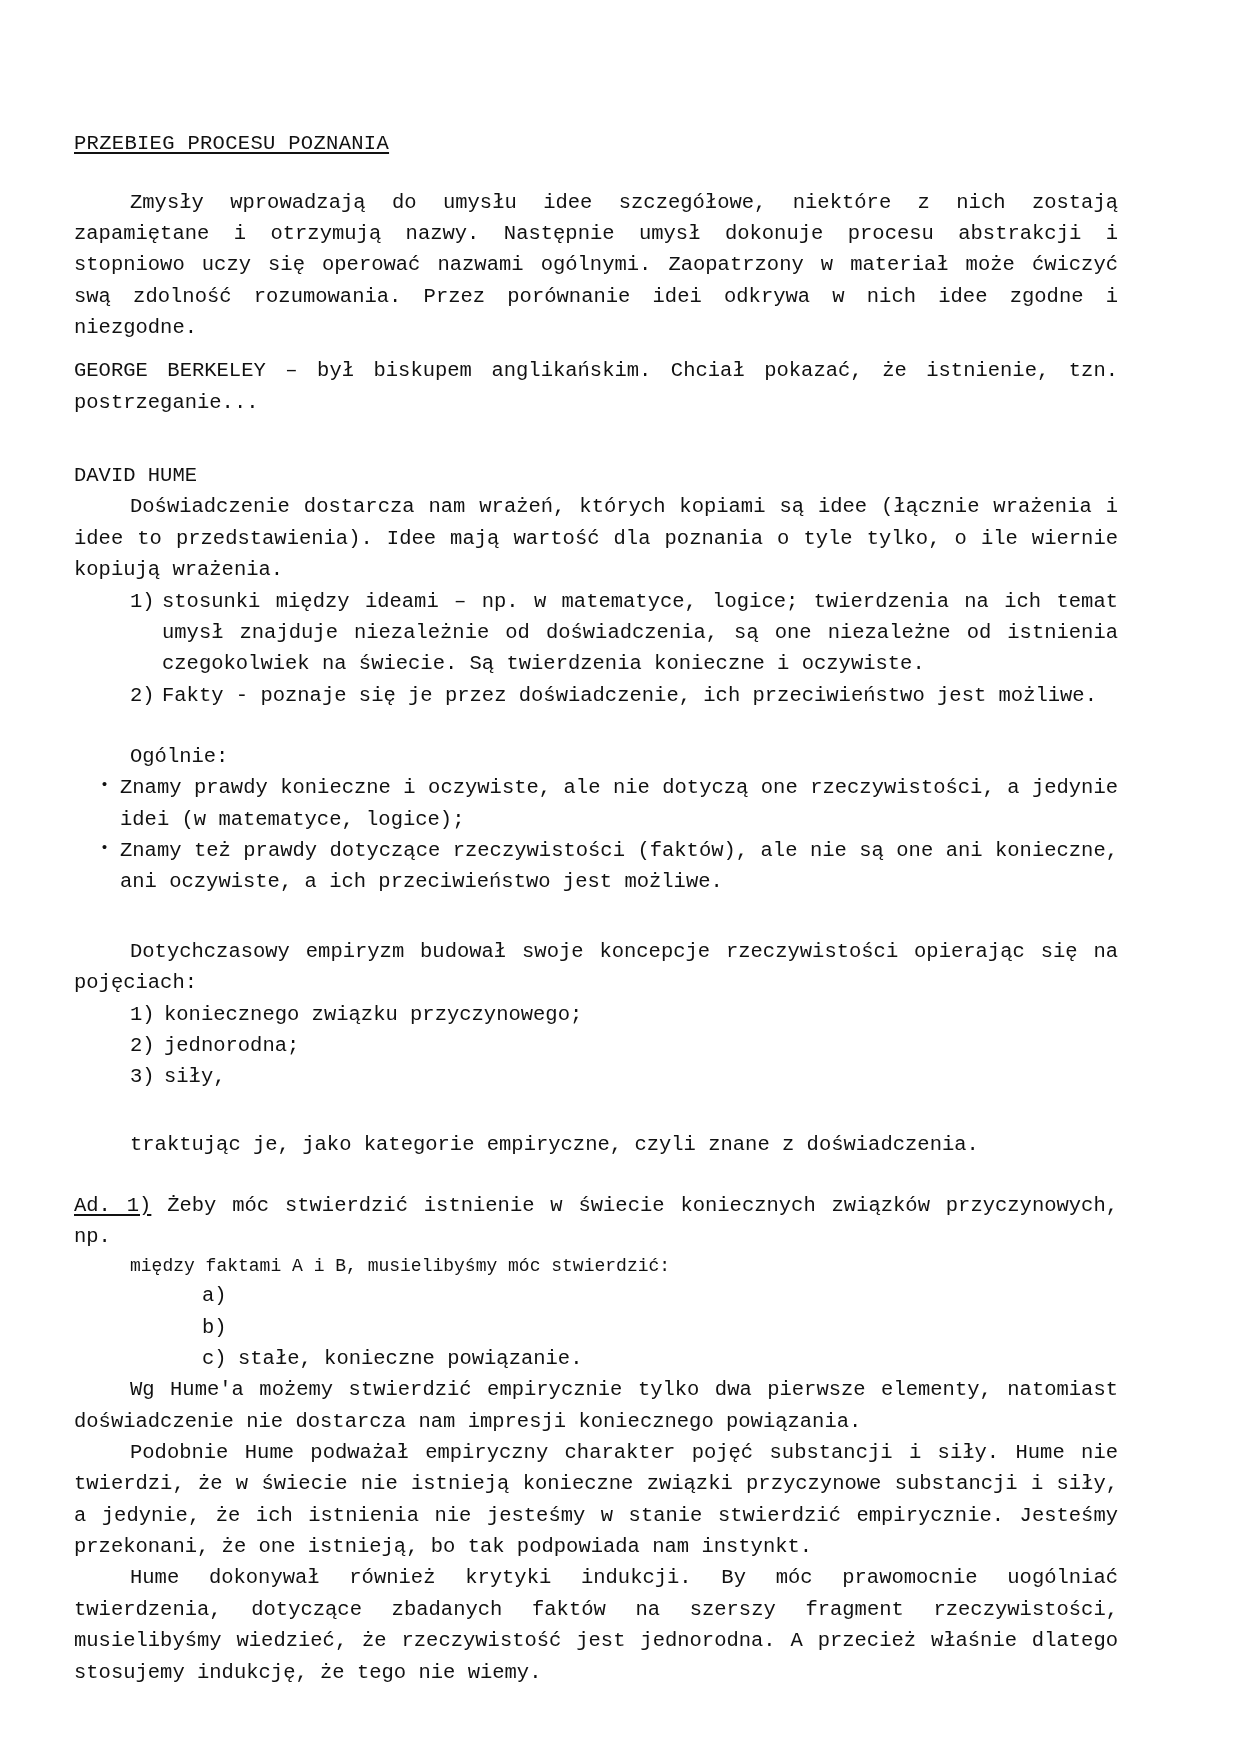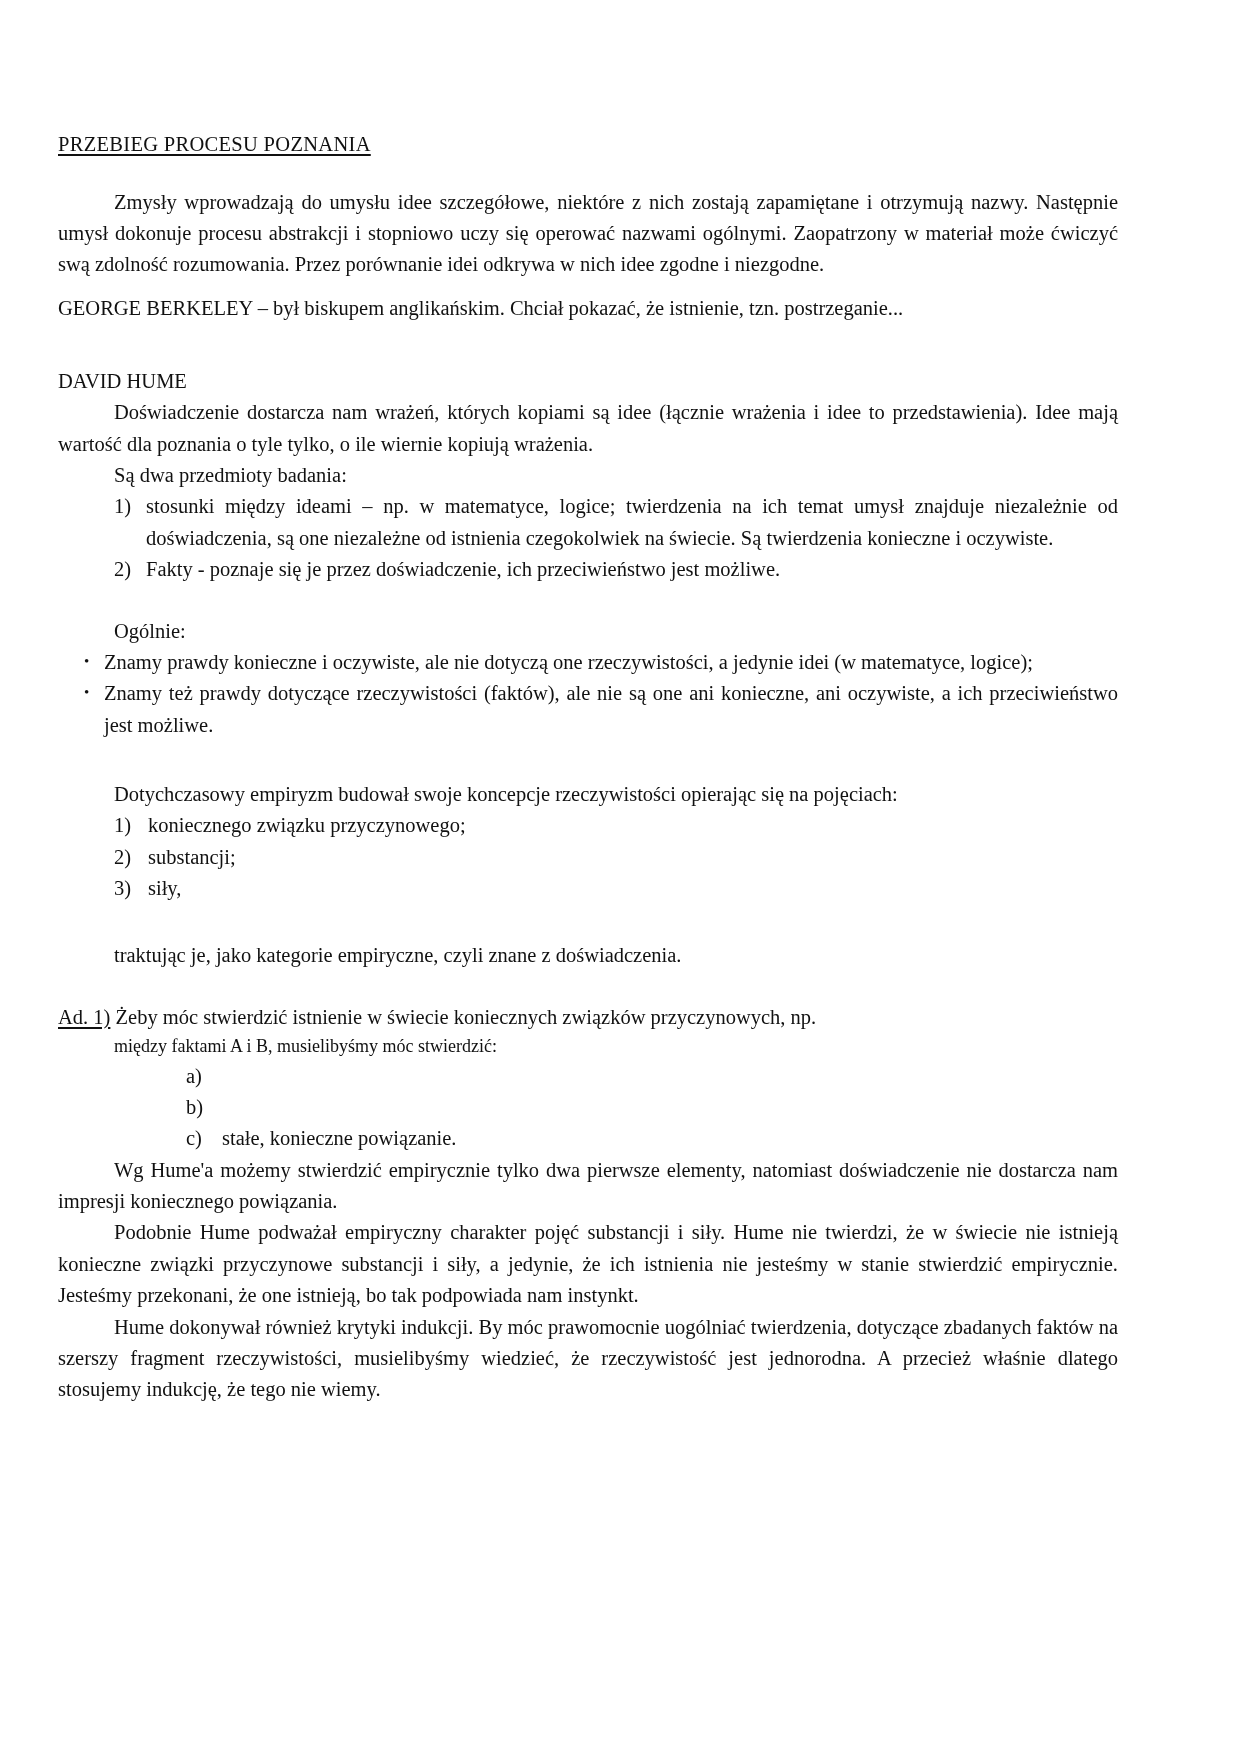--- a/index.html
+++ b/index.html
@@ -13,22 +13,23 @@
     height: 1754px;
     font-family: "Liberation Serif", "DejaVu Serif", serif;
     color: #111111;
     position: relative;
     overflow: hidden;
   }
   .page {
     box-sizing: border-box;
     width: 1240px;
     height: 1481px;
-    padding: 132px 122px 0 58px;
+    padding: 132px 122px 0 74px;
     position: relative;
+    font-family: Liberation Mono, monospace;
   }
   .doc-title {
     font-size: 20.5px;
     letter-spacing: 0.3px;
     text-decoration: underline;
     text-underline-offset: 3px;
     margin: 0 0 30px 0;
     font-weight: normal;
     line-height: 1.2;
   }
@@ -175,21 +176,20 @@
   <p class="para">Zmysły wprowadzają do umysłu idee szczegółowe, niektóre z nich zostają zapamiętane i otrzymują nazwy. Następnie umysł dokonuje procesu abstrakcji i stopniowo uczy się operować nazwami ogólnymi. Zaopatrzony w materiał może ćwiczyć swą zdolność rozumowania. Przez porównanie idei odkrywa w nich idee zgodne i niezgodne.</p>
 
   <p class="para-noindent">GEORGE BERKELEY – był biskupem anglikańskim. Chciał pokazać, że istnienie, tzn. postrzeganie...</p>
 
   <div class="spacer-sm"></div>
 
   <p class="para-noindent-tight">DAVID HUME</p>
 
   <p class="para-tight">Doświadczenie dostarcza nam wrażeń, których kopiami są idee (łącznie wrażenia i idee to przedstawienia). Idee mają wartość dla poznania o tyle tylko, o ile wiernie kopiują wrażenia.</p>
 
-  <p class="para-tight">Są dwa przedmioty badania:</p>
 
   <ul class="numlist-tab">
     <li>
       <span class="marker">1)</span>
       <span class="content">stosunki między ideami – np. w matematyce, logice; twierdzenia na ich temat umysł znajduje niezależnie od doświadczenia, są one niezależne od istnienia czegokolwiek na świecie. Są twierdzenia konieczne i oczywiste.</span>
     </li>
     <li>
       <span class="marker">2)</span>
       <span class="content">Fakty  - poznaje się je przez doświadczenie, ich przeciwieństwo jest możliwe.</span>
     </li>
@@ -214,21 +214,21 @@
 
   <p class="para-tight">Dotychczasowy empiryzm budował swoje koncepcje rzeczywistości opierając się na pojęciach:</p>
 
   <ul class="numlist-simple">
     <li>
       <span class="marker">1)</span>
       <span class="content">koniecznego związku przyczynowego;</span>
     </li>
     <li>
       <span class="marker">2)</span>
-      <span class="content">substancji;</span>
+      <span class="content">jednorodna;</span>
     </li>
     <li>
       <span class="marker">3)</span>
       <span class="content">siły,</span>
     </li>
   </ul>
 
   <p class="para-noindent-tight" style="padding-left:56px;margin-top:36px;">traktując je, jako kategorie empiryczne, czyli znane z doświadczenia.</p>
 
   <div class="spacer-md"></div>

